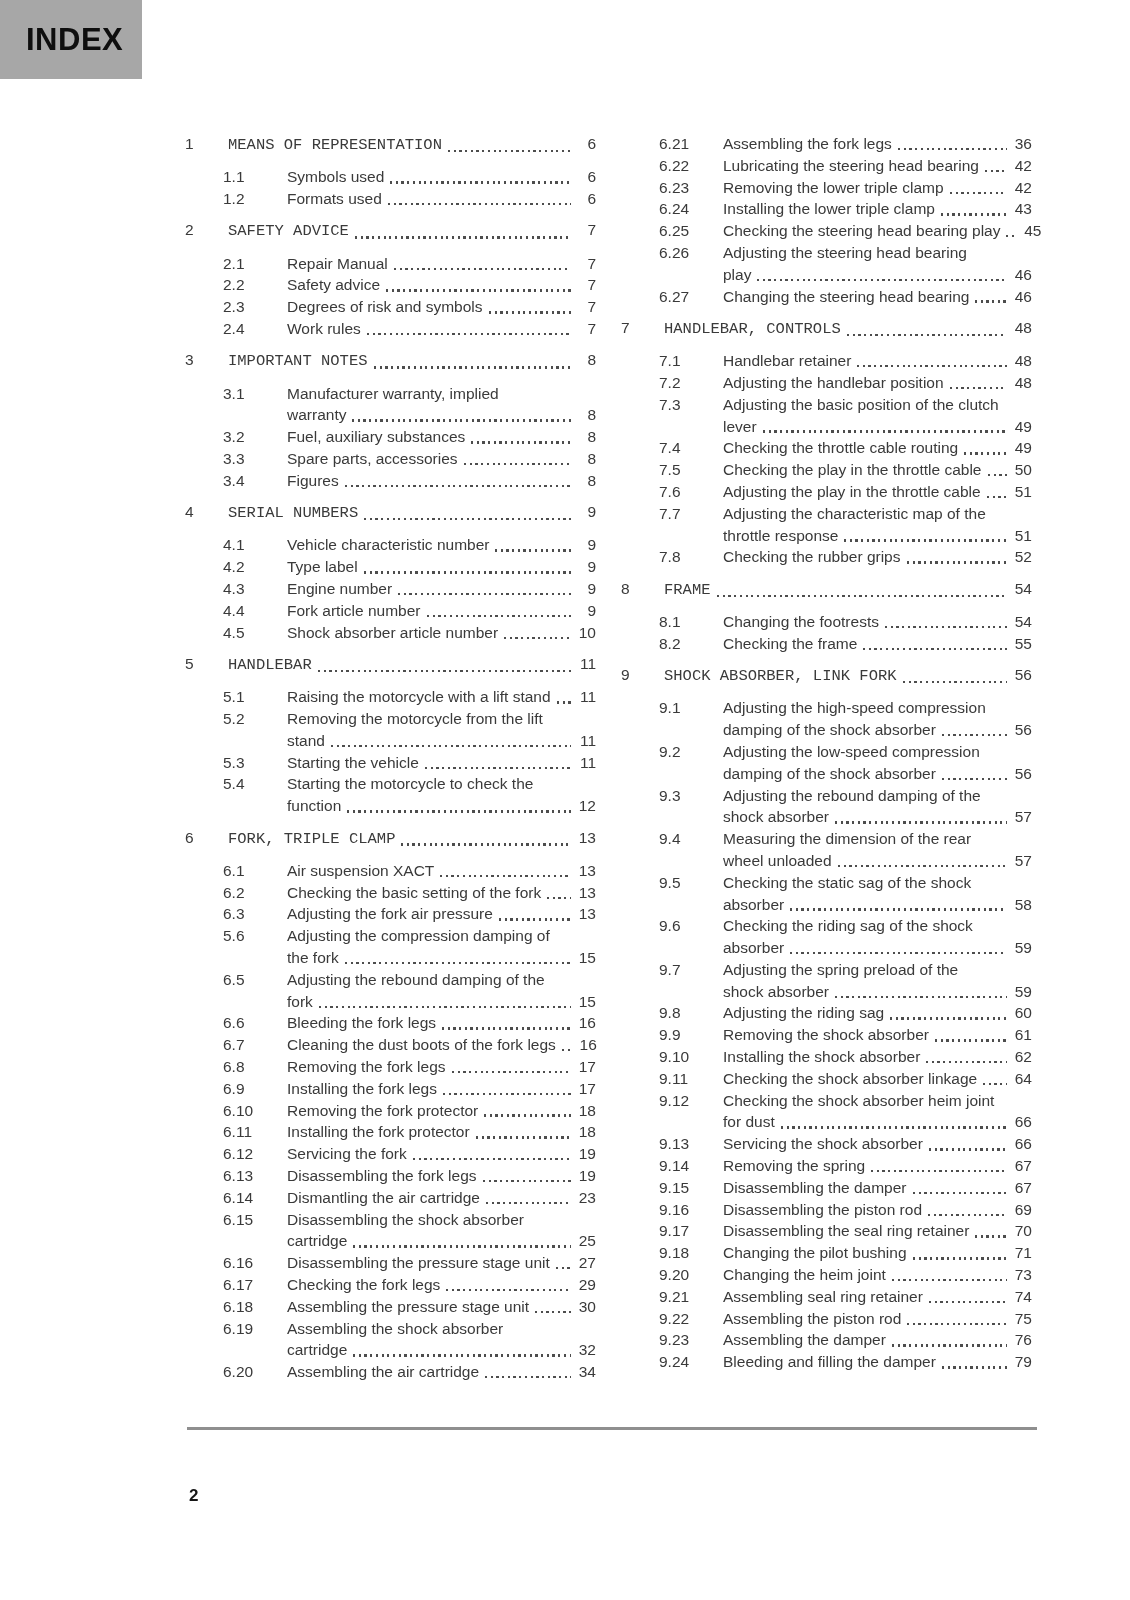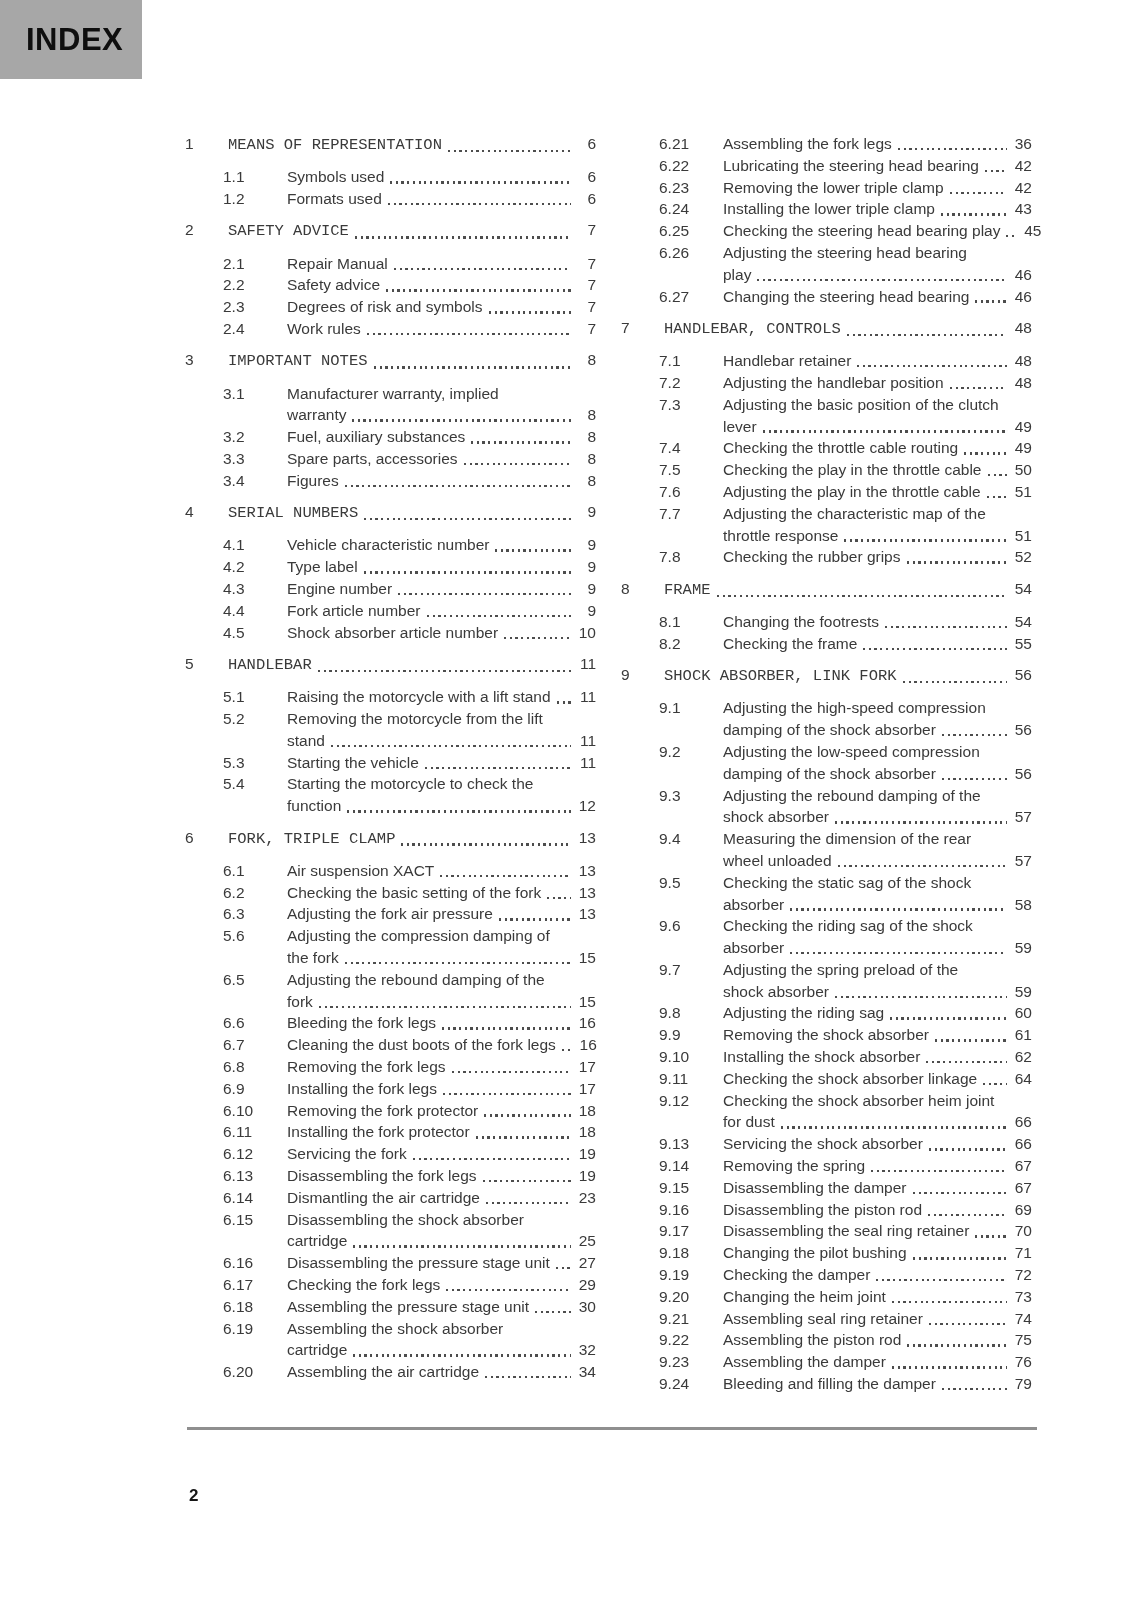--- a/index.html
+++ b/index.html
@@ -862,30 +862,20 @@
           <span class="enum">9.18</span>
           <div class="ebody">
             <div class="elast">
               <span class="etext">Changing the pilot bushing</span>
               <span class="leader"></span>
               <span class="pg">71</span>
             </div>
           </div>
         </div>
         <div class="entry">
-          <span class="enum">9.19</span>
-          <div class="ebody">
-            <div class="elast">
-              <span class="etext">Checking the damper</span>
-              <span class="leader"></span>
-              <span class="pg">72</span>
-            </div>
-          </div>
-        </div>
-        <div class="entry">
           <span class="enum">9.20</span>
           <div class="ebody">
             <div class="elast">
               <span class="etext">Changing the heim joint</span>
               <span class="leader"></span>
               <span class="pg">73</span>
             </div>
           </div>
         </div>
         <div class="entry">

